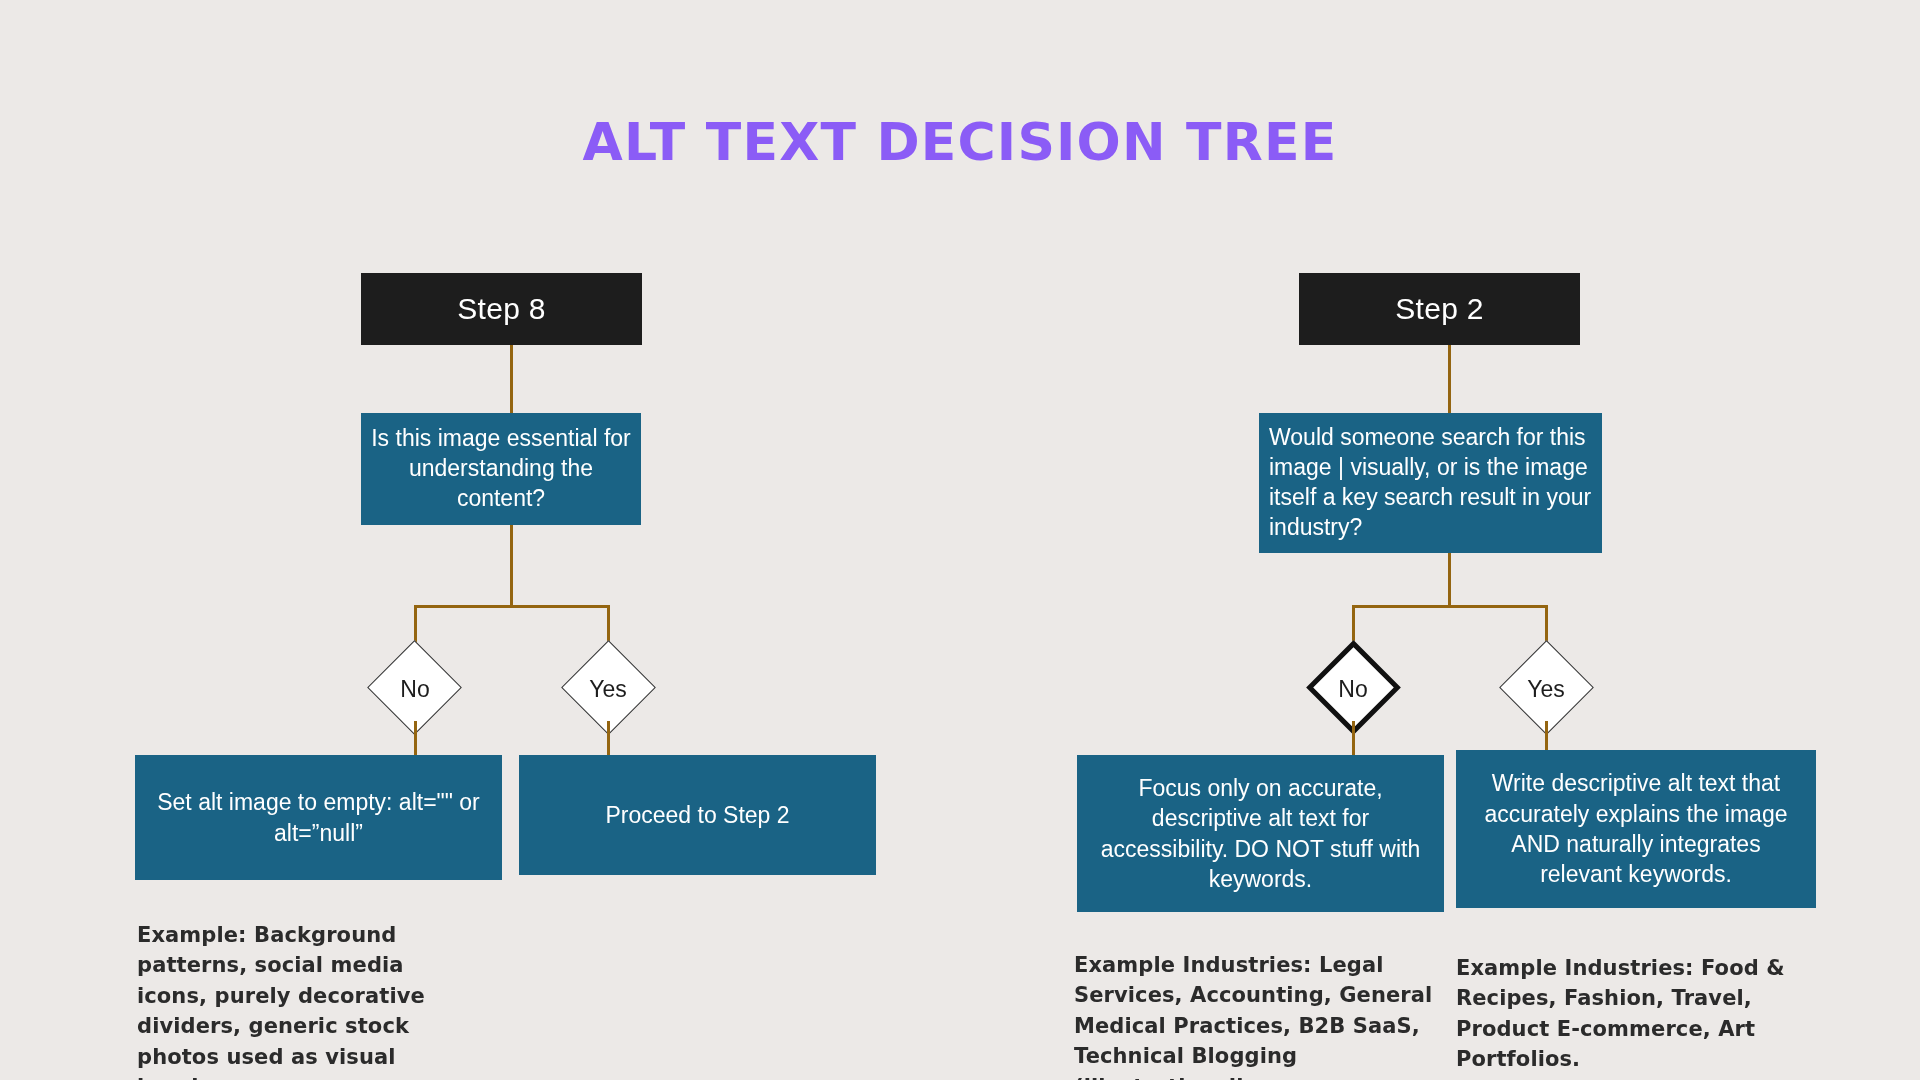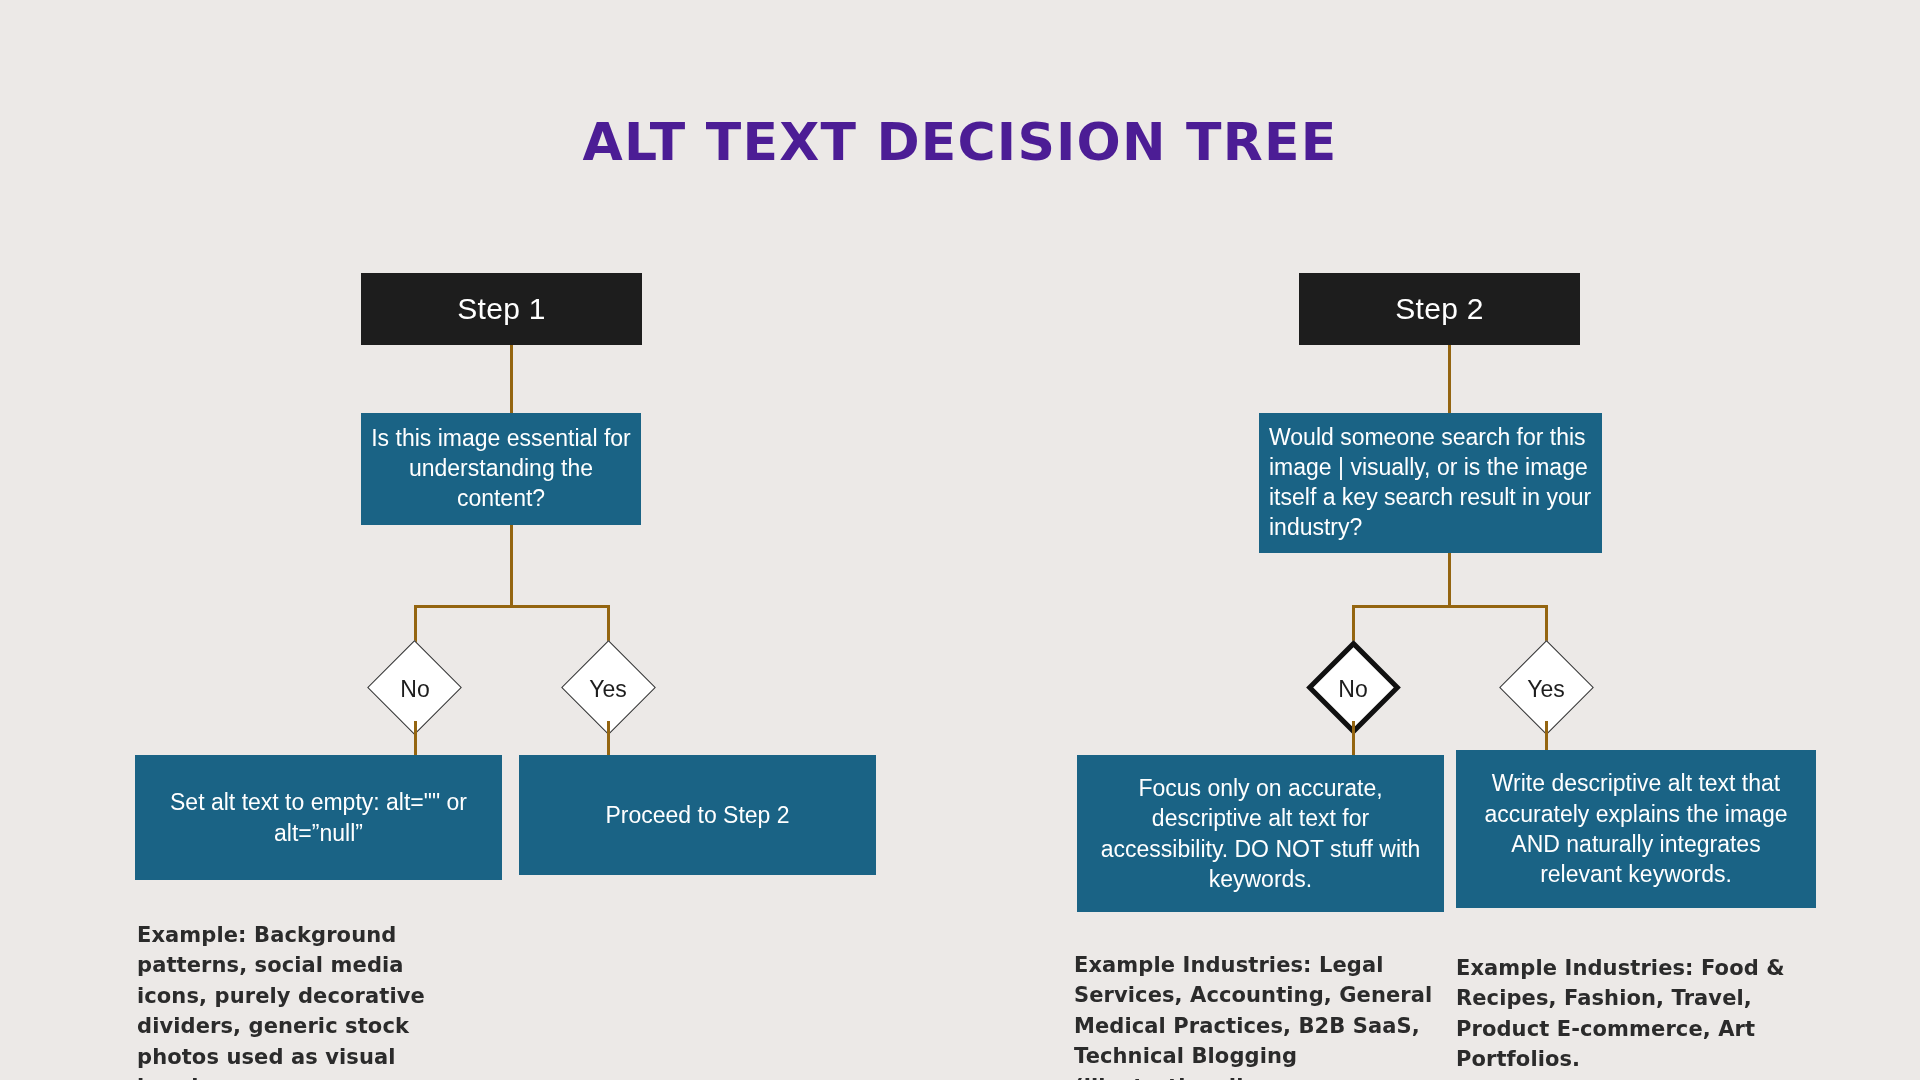--- a/index.html
+++ b/index.html
@@ -23,21 +23,21 @@
   
   .title {
     position: absolute;
     left: 0;
     top: 112px;
     width: 1920px;
     text-align: center;
     font-size: 52px;
     font-weight: 700;
     letter-spacing: 1.2px;
-    color: #4c1d95;
+    color: #8b5cf6;
     font-family: "DejaVu Sans", sans-serif;
     white-space: nowrap;
   }
 
   
   .step-header {
     position: absolute;
     background: #1d1d1d;
     color: #ffffff;
     display: flex;
@@ -123,21 +123,21 @@
   .caption .gold-dot { color: #9a6a13; }
 </style>
 </head>
 <body>
 
 <div id="canvas">
 
   <div class="title">ALT TEXT DECISION TREE</div>
 
   <div class="step-header" style="left:361px; top:273px; width:281px; height:72px;">
-    <span>Step 1</span>
+    <span>Step 8</span>
   </div>
 
   <div class="conn-v" style="left:510px; top:345px; height:68px;"></div>
 
   <div class="qbox center" style="left:361px; top:413px; width:280px; height:112px;">
     <span>Is this image essential for understanding the content?</span>
   </div>
 
   <div class="conn-v" style="left:510px; top:525px; height:83px;"></div>
   <div class="conn-h" style="left:414px; top:605px; width:196px;"></div>
@@ -147,21 +147,21 @@
   <div class="diamond" style="left:381px; top:654px; width:67px; height:67px;"></div>
   <div class="diamond-label" style="left:375px; top:676px; width:80px;">No</div>
 
   <div class="diamond" style="left:575px; top:654px; width:67px; height:67px;"></div>
   <div class="diamond-label" style="left:568px; top:676px; width:80px;">Yes</div>
 
   <div class="conn-v" style="left:414px; top:721px; height:34px;"></div>
   <div class="conn-v" style="left:607px; top:721px; height:34px;"></div>
 
   <div class="outbox" style="left:135px; top:755px; width:367px; height:125px;">
-    <span class="inner">Set alt text to empty: alt="" or alt=”null”</span>
+    <span class="inner">Set alt image to empty: alt="" or alt=”null”</span>
   </div>
 
   <div class="outbox" style="left:519px; top:755px; width:357px; height:120px;">
     <span class="inner">Proceed to Step 2</span>
   </div>
 
   <div class="caption" style="left:137px; top:920px; width:340px;">
     <span>Example: Background patterns, social media icons, purely decorative dividers, generic stock photos used as visual breaks</span><span class="gold-dot">.</span>
   </div>
 

